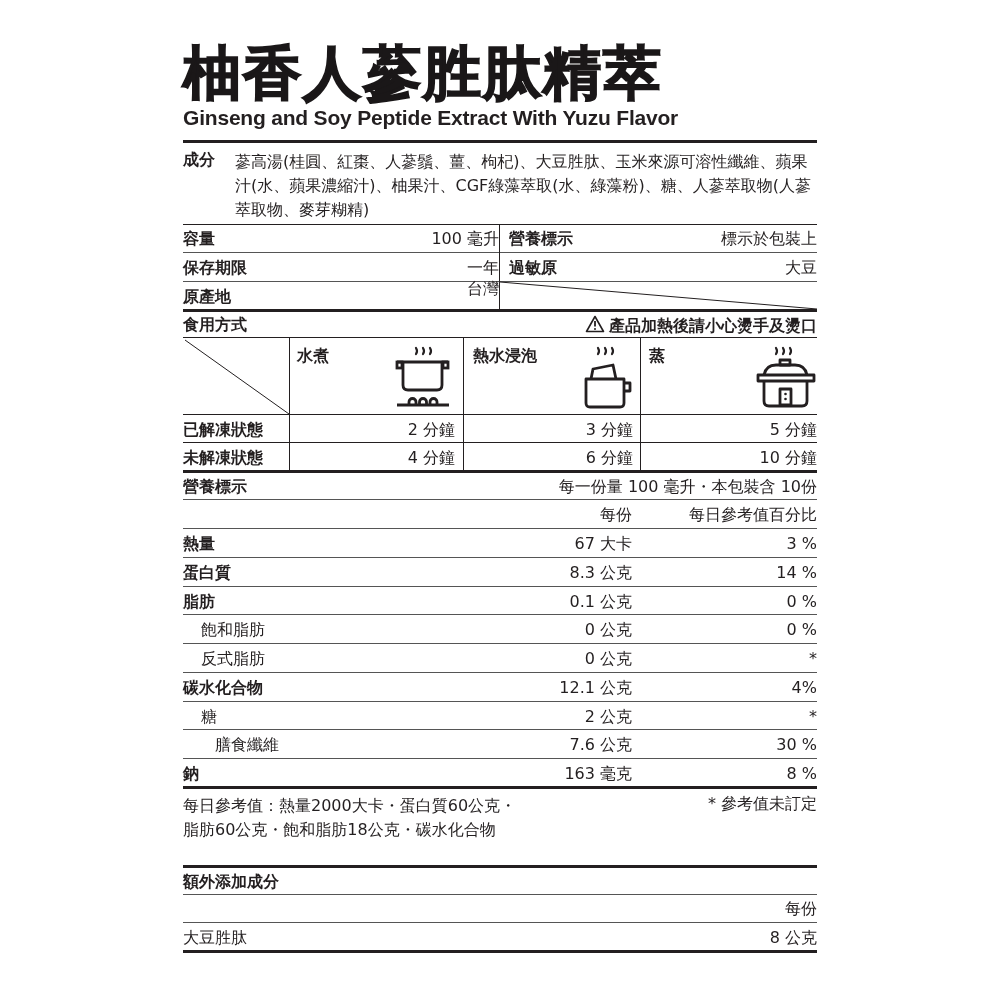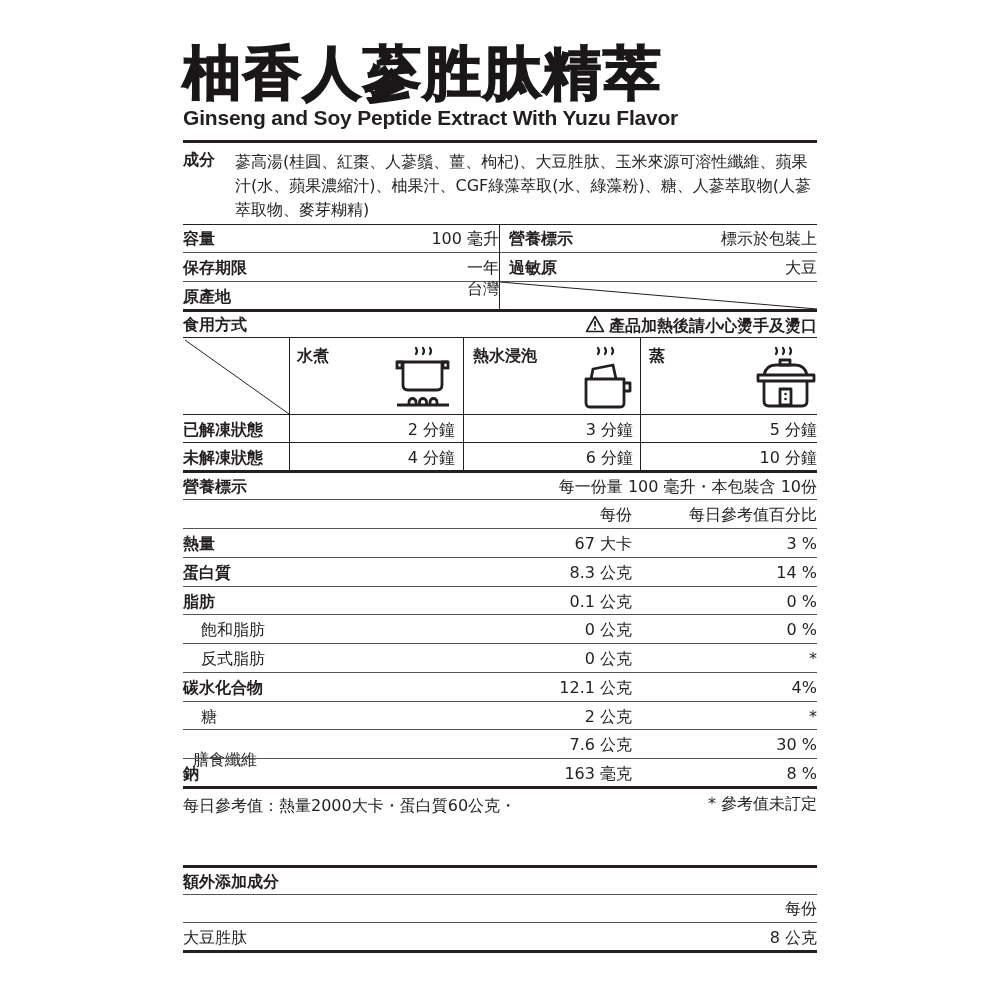--- a/index.html
+++ b/index.html
@@ -176,33 +176,34 @@
       <div class="txt r" style="right: 0px; top: 649px;">*</div>
       <div class="hline thin" style="top: 672px;"></div>
       <div class="txt b" style="left: 0px; top: 678px;">碳水化合物</div>
       <div class="txt r" style="right: 185px; top: 678px;">12.1 公克</div>
       <div class="txt r" style="right: 0px; top: 678px;">4%</div>
       <div class="hline thin" style="top: 701px;"></div>
       <div class="txt" style="left: 18px; top: 707px;">糖</div>
       <div class="txt r" style="right: 185px; top: 707px;">2 公克</div>
       <div class="txt r" style="right: 0px; top: 707px;">*</div>
       <div class="hline thin" style="top: 729px;"></div>
-      <div class="txt" style="left: 10px; top: 735px; margin-top: 15px;">膳食纖維</div>
+      <div class="txt" style="left: 32px; top: 735px;">膳食纖維</div>
       <div class="txt r" style="right: 185px; top: 735px;">7.6 公克</div>
       <div class="txt r" style="right: 0px; top: 735px;">30 %</div>
       <div class="hline thin" style="top: 758px;"></div>
       <div class="txt b" style="left: 0px; top: 764px;">鈉</div>
       <div class="txt r" style="right: 185px; top: 764px;">163 毫克</div>
       <div class="txt r" style="right: 0px; top: 764px;">8 %</div>
     </div>
 
   <div class="hline thick" style="top:786px;"></div>
 
   <div class="txt" style="left:0;top:794px;line-height:24px;">
     <div>每日參考值：熱量2000大卡・蛋白質60公克・</div>
+    <div>脂肪60公克・飽和脂肪18公克・碳水化合物</div>
   </div>
   <div class="txt r" style="right:0;top:794px;">* 參考值未訂定</div>
 
   <div class="hline thick" style="top:865px;"></div>
 
   <div class="txt b" style="left:0;top:872px;">額外添加成分</div>
 
   <div class="hline thin" style="top:894px;"></div>
 
   <div class="txt r" style="right:0;top:899px;">每份</div>

